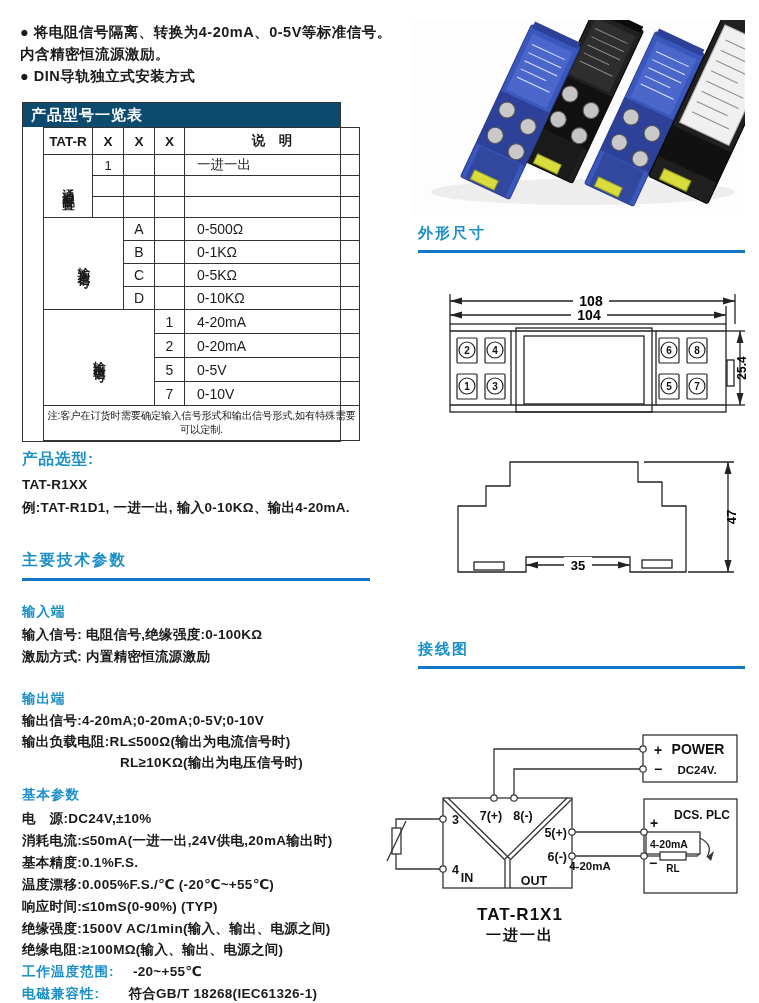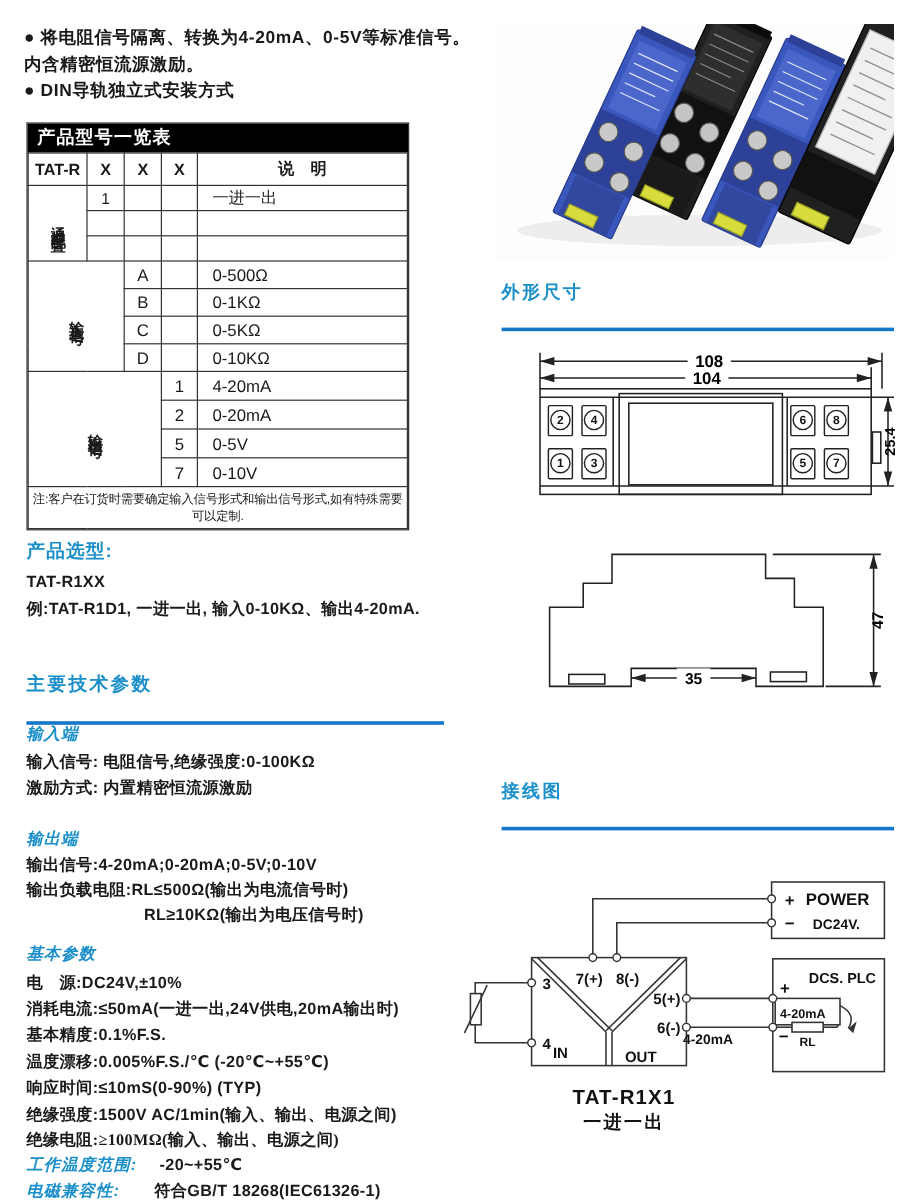--- a/index.html
+++ b/index.html
@@ -2,35 +2,35 @@
 <html><head>
 <meta charset="utf-8">
 <style>
   html,body{margin:0;padding:0;}
   body{width:759px;height:1003px;background:#ffffff;font-family:"Liberation Sans","DejaVu Sans",sans-serif;color:#1a1a1a;position:relative;overflow:hidden;}
   .abs{position:absolute;}
   
   .bullet{left:20px;width:384px;font-size:14.5px;font-weight:700;line-height:1.5;letter-spacing:.5px;}
   
   .tablewrap{left:22px;top:102px;width:317px;border:1px solid #333;}
-  .tbar{background:#000000;color:#fff;font-weight:700;font-size:15px;height:24px;line-height:24px;padding-left:8px;letter-spacing:1px;}
-  table.model{border-collapse:collapse;width:100%;table-layout:fixed;font-size:13px;}
+  .tbar{background:#0c4a6e;color:#fff;font-weight:700;font-size:15px;height:24px;line-height:24px;padding-left:8px;letter-spacing:1px;}
+  table.model{border-collapse:collapse;width:100%;table-layout:fixed;font-size:13px;margin-left:20px;}
   table.model td{border:1px solid #333;text-align:center;padding:0;overflow:hidden;}
   table.model tr.head td{height:26px;font-size:13.5px;font-weight:600;}
   table.model td.desc{text-align:left;padding-left:12px;font-size:13.5px;}
   table.model tr.g1 td{height:20px;}
   table.model tr.g2 td{height:22px;font-size:14px;}
   table.model tr.g3 td{height:23px;font-size:14px;}
   .vlab{writing-mode:vertical-rl;text-orientation:upright;letter-spacing:3px;font-size:12.5px;font-weight:600;display:inline-block;}
   td.notecell{font-size:10.3px;text-align:right;padding:3px 2px !important;letter-spacing:-.2px;}
   
   .h-blue{color:#1b8fc9;font-weight:700;font-size:15px;letter-spacing:1px;}
-  .h-rule{border-bottom:3px solid #1377ca;padding-bottom:20px;letter-spacing:2px;margin-top:10px;}
+  .h-rule{border-bottom:3px solid #1377ca;padding-bottom:7px;letter-spacing:2px;}
   .txt{font-size:13.5px;font-weight:600;letter-spacing:.3px;}
-  .sub-blue{color:#1b8fc9;font-weight:700;font-size:13.5px;letter-spacing:1px;font-style:italic;}
+  .sub-blue{color:#1b8fc9;font-weight:700;font-size:13.5px;letter-spacing:1px;}
   .inline-val{color:#1a1a1a;font-weight:700;}
   svg text{font-family:"Liberation Sans","DejaVu Sans",sans-serif;}
 </style>
 </head>
 <body>
 
 <div class="abs bullet" style="top:22px;">● 将电阻信号隔离、转换为4-20mA、0-5V等标准信号。内含精密恒流源激励。</div>
 <div class="abs bullet" style="top:66px;">● DIN导轨独立式安装方式</div>
 
 <div class="abs tablewrap">
@@ -123,21 +123,21 @@
 <div class="abs txt" style="left:22px;top:733px;">输出负载电阻:RL≤500Ω(输出为电流信号时)</div>
 <div class="abs txt" style="left:120px;top:754px;">RL≥10KΩ(输出为电压信号时)</div>
 
 <div class="abs sub-blue" style="left:22px;top:786px;">基本参数</div>
 <div class="abs txt" style="left:22px;top:810px;">电　源:DC24V,±10%</div>
 <div class="abs txt" style="left:22px;top:832px;">消耗电流:≤50mA(一进一出,24V供电,20mA输出时)</div>
 <div class="abs txt" style="left:22px;top:854px;">基本精度:0.1%F.S.</div>
 <div class="abs txt" style="left:22px;top:876px;">温度漂移:0.005%F.S./℃ (-20℃~+55℃)</div>
 <div class="abs txt" style="left:22px;top:898px;">响应时间:≤10mS(0-90%) (TYP)</div>
 <div class="abs txt" style="left:22px;top:920px;">绝缘强度:1500V AC/1min(输入、输出、电源之间)</div>
-<div class="abs txt" style="left:22px;top:941px;font-family:Liberation Serif, serif;">绝缘电阻:≥100MΩ(输入、输出、电源之间)</div>
+<div class="abs txt" style="left:22px;top:941px;">绝缘电阻:≥100MΩ(输入、输出、电源之间)</div>
 
 <div class="abs" style="left:22px;top:962px;">
   <span class="sub-blue">工作温度范围:</span>
   <span class="txt inline-val" style="margin-left:14px;">-20~+55℃</span>
 </div>
 <div class="abs" style="left:22px;top:984px;">
   <span class="sub-blue">电磁兼容性:</span>
   <span class="txt inline-val" style="margin-left:24px;">符合GB/T 18268(IEC61326-1)</span>
 </div>
 

